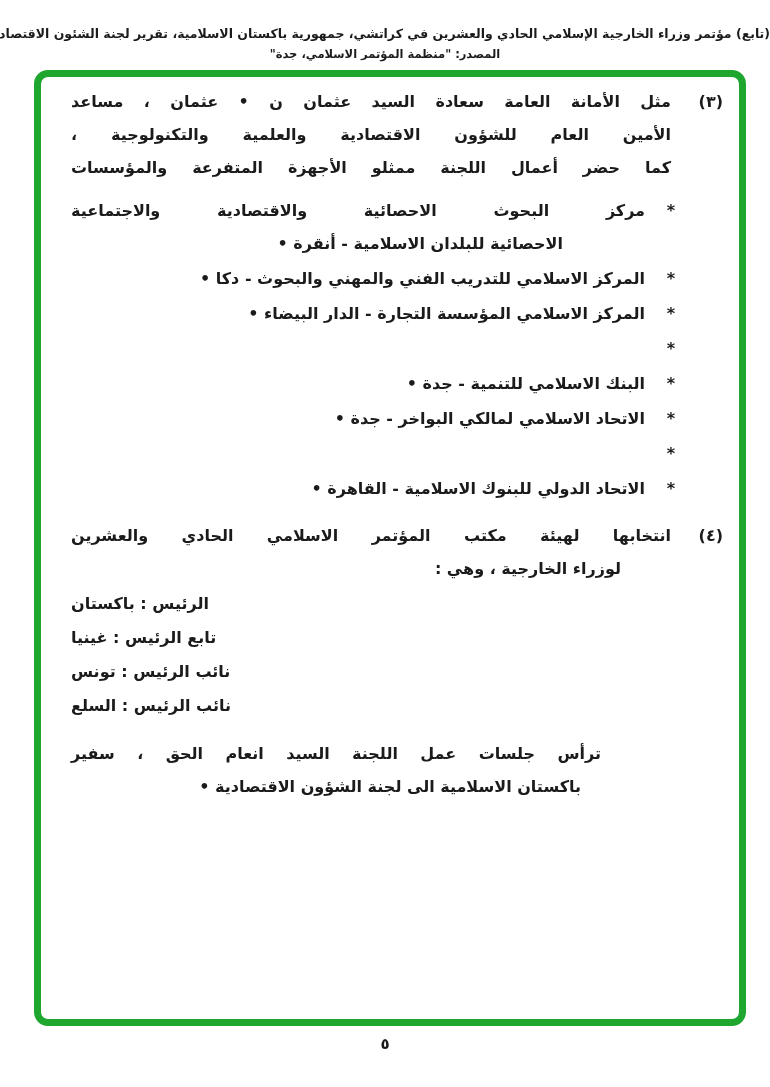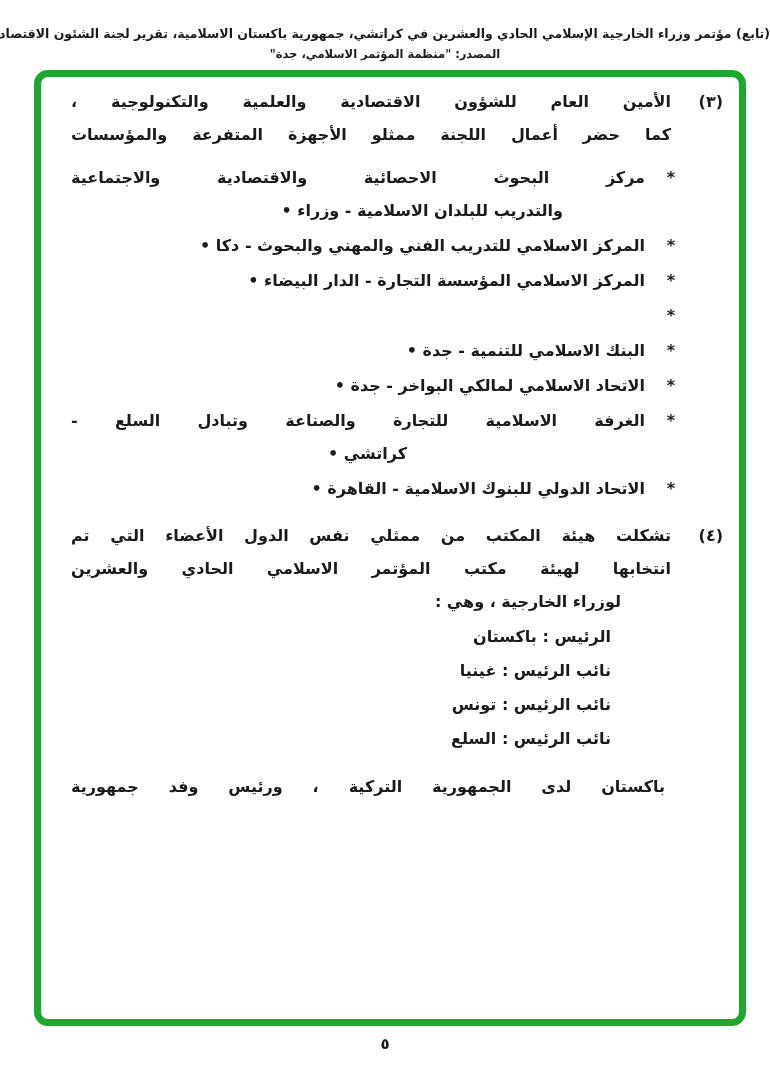--- a/index.html
+++ b/index.html
@@ -83,21 +83,21 @@
   }
   .btext { flex: 1; min-width: 0; }
   .c1 { padding-right: 82px; }
   .c4 { padding-right: 157px; }
   .c7 { padding-right: 238px; }
 
   .ind50 { padding-right: 50px; }
 
   
   .roles { margin-right: 112px; margin-top: 2px; }
-  .role { line-height: 34px; text-align: right; }
+  .role { line-height: 34px; text-align: left; }
 
   
   .closing { margin: 14px 58px 0 0; }
   .cl0 { padding-right: 64px; }
   .cl2 { padding-right: 84px; }
 
   
   .page-num {
     text-align: center;
     font-weight: bold;
@@ -112,32 +112,33 @@
   <div class="h1">(تابع) مؤتمر وزراء الخارجية الإسلامي الحادي والعشرين في كراتشي، جمهورية باكستان الاسلامية، تقرير لجنة الشئون الاقتصادية</div>
   <div class="h2">المصدر: "منظمة المؤتمر الاسلامي، جدة"</div>
 </div>
 
 <div class="green-box">
   <div class="box-content">
 
     <div class="row mb10">
       <span class="num">(٣)</span>
       <div class="ptext">
+        <div class="line just">مثل الأمانة العامة سعادة السيد عثمان ن • عثمان ، مساعد</div>
         <div class="line just">الأمين العام للشؤون الاقتصادية والعلمية والتكنولوجية ،</div>
         <div class="line just">كما حضر أعمال اللجنة ممثلو الأجهزة المتفرعة والمؤسسات</div>
       </div>
     </div>
 
     <div class="bullets">
 
       <div class="bullet">
         <span class="star">*</span>
         <div class="btext">
           <div class="line just">مركز البحوث الاحصائية والاقتصادية والاجتماعية</div>
-          <div class="line c1">والتدريب للبلدان الاسلامية - وزراء •</div>
+          <div class="line c1">الاحصائية للبلدان الاسلامية - أنقرة •</div>
         </div>
       </div>
 
       <div class="bullet">
         <span class="star">*</span>
         <div class="btext">
           <div class="line">المركز الاسلامي للتدريب الفني والمهني والبحوث - دكا •</div>
         </div>
       </div>
 
@@ -161,51 +162,47 @@
 
       <div class="bullet">
         <span class="star">*</span>
         <div class="btext">
           <div class="line">الاتحاد الاسلامي لمالكي البواخر - جدة •</div>
         </div>
       </div>
 
       <div class="bullet">
         <span class="star">*</span>
-        <div class="btext">
-          <div class="line just">الغرفة الاسلامية للتجارة والصناعة وتبادل السلع -</div>
-          <div class="line c7">كراتشي •</div>
-        </div>
       </div>
 
       <div class="bullet">
         <span class="star">*</span>
         <div class="btext">
           <div class="line">الاتحاد الدولي للبنوك الاسلامية - القاهرة •</div>
         </div>
       </div>
 
     </div>
 
     <div class="row">
       <span class="num">(٤)</span>
       <div class="ptext">
-        <div class="line just">تشكلت هيئة المكتب من ممثلي نفس الدول الأعضاء التي تم</div>
         <div class="line just">انتخابها لهيئة مكتب المؤتمر الاسلامي الحادي والعشرين</div>
         <div class="line ind50">لوزراء الخارجية ، وهي :</div>
       </div>
     </div>
 
     <div class="roles">
       <div class="role">الرئيس : باكستان</div>
-      <div class="role">نائب الرئيس : غينيا</div>
+      <div class="role">تابع الرئيس : غينيا</div>
       <div class="role">نائب الرئيس : تونس</div>
       <div class="role">نائب الرئيس : السلع</div>
     </div>
 
     <div class="closing">
-      <div class="line just">باكستان لدى الجمهورية التركية ، ورئيس وفد جمهورية</div>
+      <div class="line just cl0">ترأس جلسات عمل اللجنة السيد انعام الحق ، سفير</div>
+      <div class="line cl2">باكستان الاسلامية الى لجنة الشؤون الاقتصادية •</div>
     </div>
 
   </div>
 </div>
 
 <div class="page-num">٥</div>
 
 </body></html>

